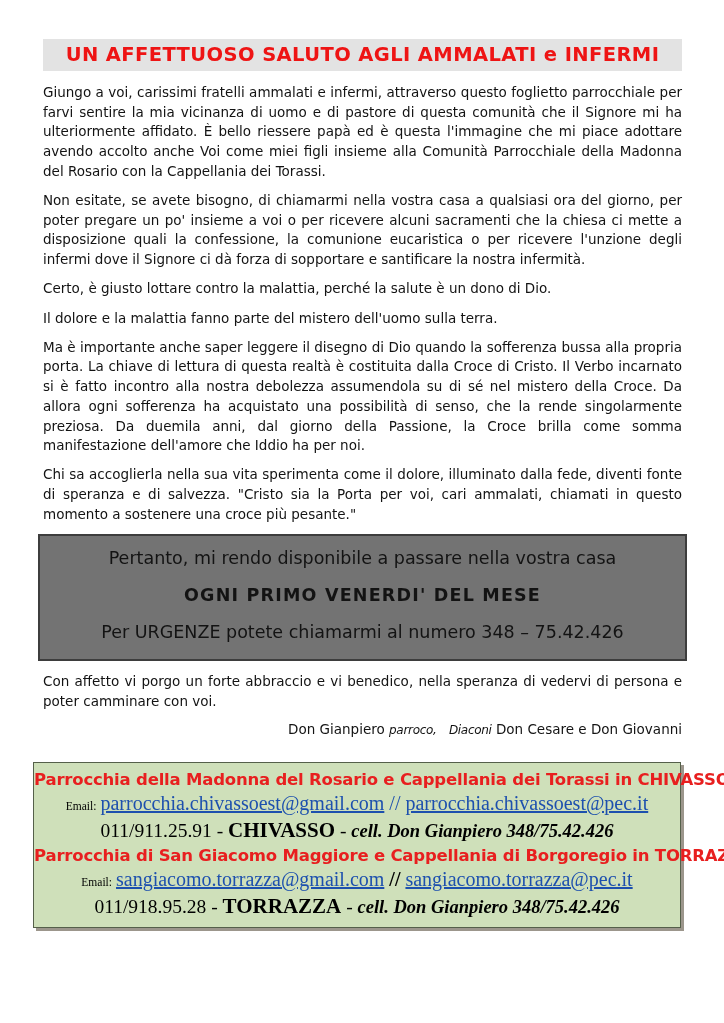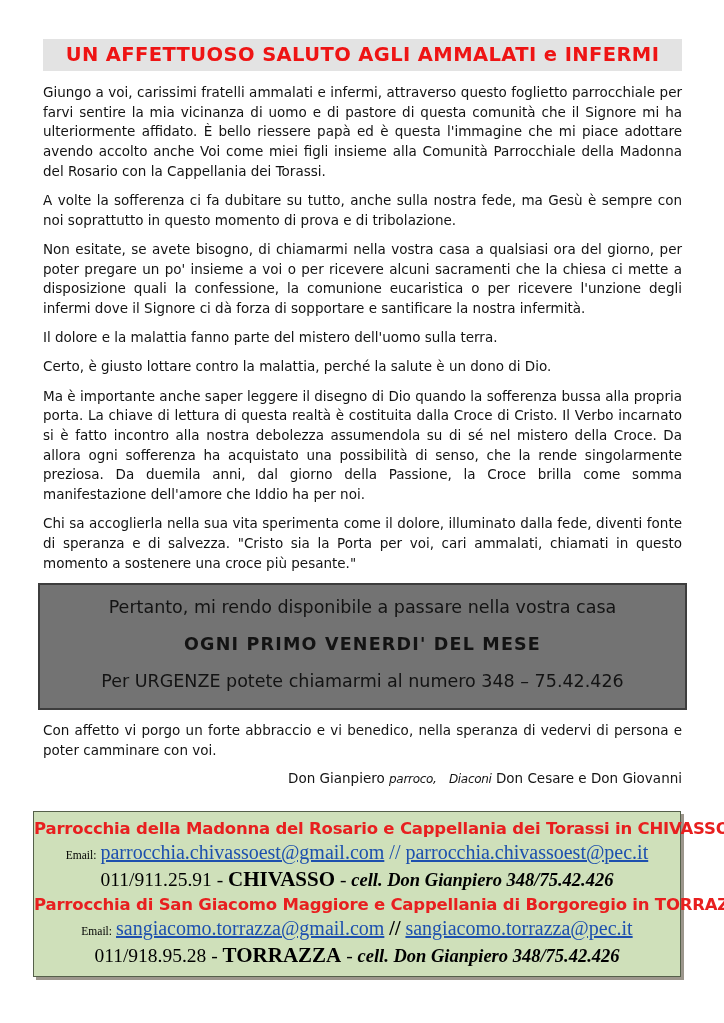--- a/index.html
+++ b/index.html
@@ -124,24 +124,23 @@
 <body>
 
 <div class="page">
 
   <div class="title-banner">
     <span class="title-text">UN AFFETTUOSO SALUTO AGLI AMMALATI e INFERMI</span>
   </div>
 
   <div>
     <p class="body-par">Giungo a voi, carissimi fratelli ammalati e infermi, attraverso questo foglietto parrocchiale per farvi sentire la mia vicinanza di uomo e di pastore di questa comunità che il Signore mi ha ulteriormente affidato. È bello riessere papà ed è questa l'immagine che mi piace adottare avendo accolto anche Voi come miei figli insieme alla Comunità Parrocchiale della Madonna del Rosario con la Cappellania dei Torassi.</p>
-    <p class="body-par">A volte la sofferenza ci fa dubitare su tutto, anche sulla nostra fede, ma Gesù è sempre con noi soprattutto in questo momento di prova e di tribolazione.</p>
     <p class="body-par">Non esitate, se avete bisogno, di chiamarmi nella vostra casa a qualsiasi ora del giorno, per poter pregare un po' insieme a voi o per ricevere alcuni sacramenti che la chiesa ci mette a disposizione quali la confessione, la comunione eucaristica o per ricevere l'unzione degli infermi dove il Signore ci dà  forza di sopportare e santificare la nostra infermità.</p>
+    <p class="body-par">Certo, è giusto lottare contro la malattia, perché la salute è un dono di Dio.</p>
     <p class="body-par">Il dolore e la malattia fanno parte del mistero dell'uomo sulla terra.</p>
-    <p class="body-par">Certo, è giusto lottare contro la malattia, perché la salute è un dono di Dio.</p>
     <p class="body-par">Ma è importante anche saper leggere il disegno di Dio quando la sofferenza bussa alla propria porta. La chiave di lettura di questa realtà è costituita dalla Croce di Cristo. Il Verbo incarnato si è fatto incontro alla nostra debolezza assumendola su di sé nel mistero della Croce. Da allora ogni sofferenza ha acquistato una possibilità di senso, che la rende singolarmente preziosa. Da duemila anni, dal giorno della Passione, la Croce brilla come somma manifestazione dell'amore che Iddio ha per noi.</p>
     <p class="body-par">Chi sa accoglierla nella sua vita sperimenta come il dolore, illuminato dalla fede, diventi fonte di speranza e di salvezza. "Cristo sia la Porta per voi, cari ammalati, chiamati in questo momento a sostenere una croce più pesante."</p>
   </div>
 
   <div class="avail-box">
     <div class="avail-line">Pertanto, mi rendo disponibile a passare nella vostra casa</div>
     <div class="avail-line bold">OGNI PRIMO VENERDI' DEL MESE</div>
     <div class="avail-line urgent">Per URGENZE potete chiamarmi al numero 348 – 75.42.426</div>
   </div>
 

